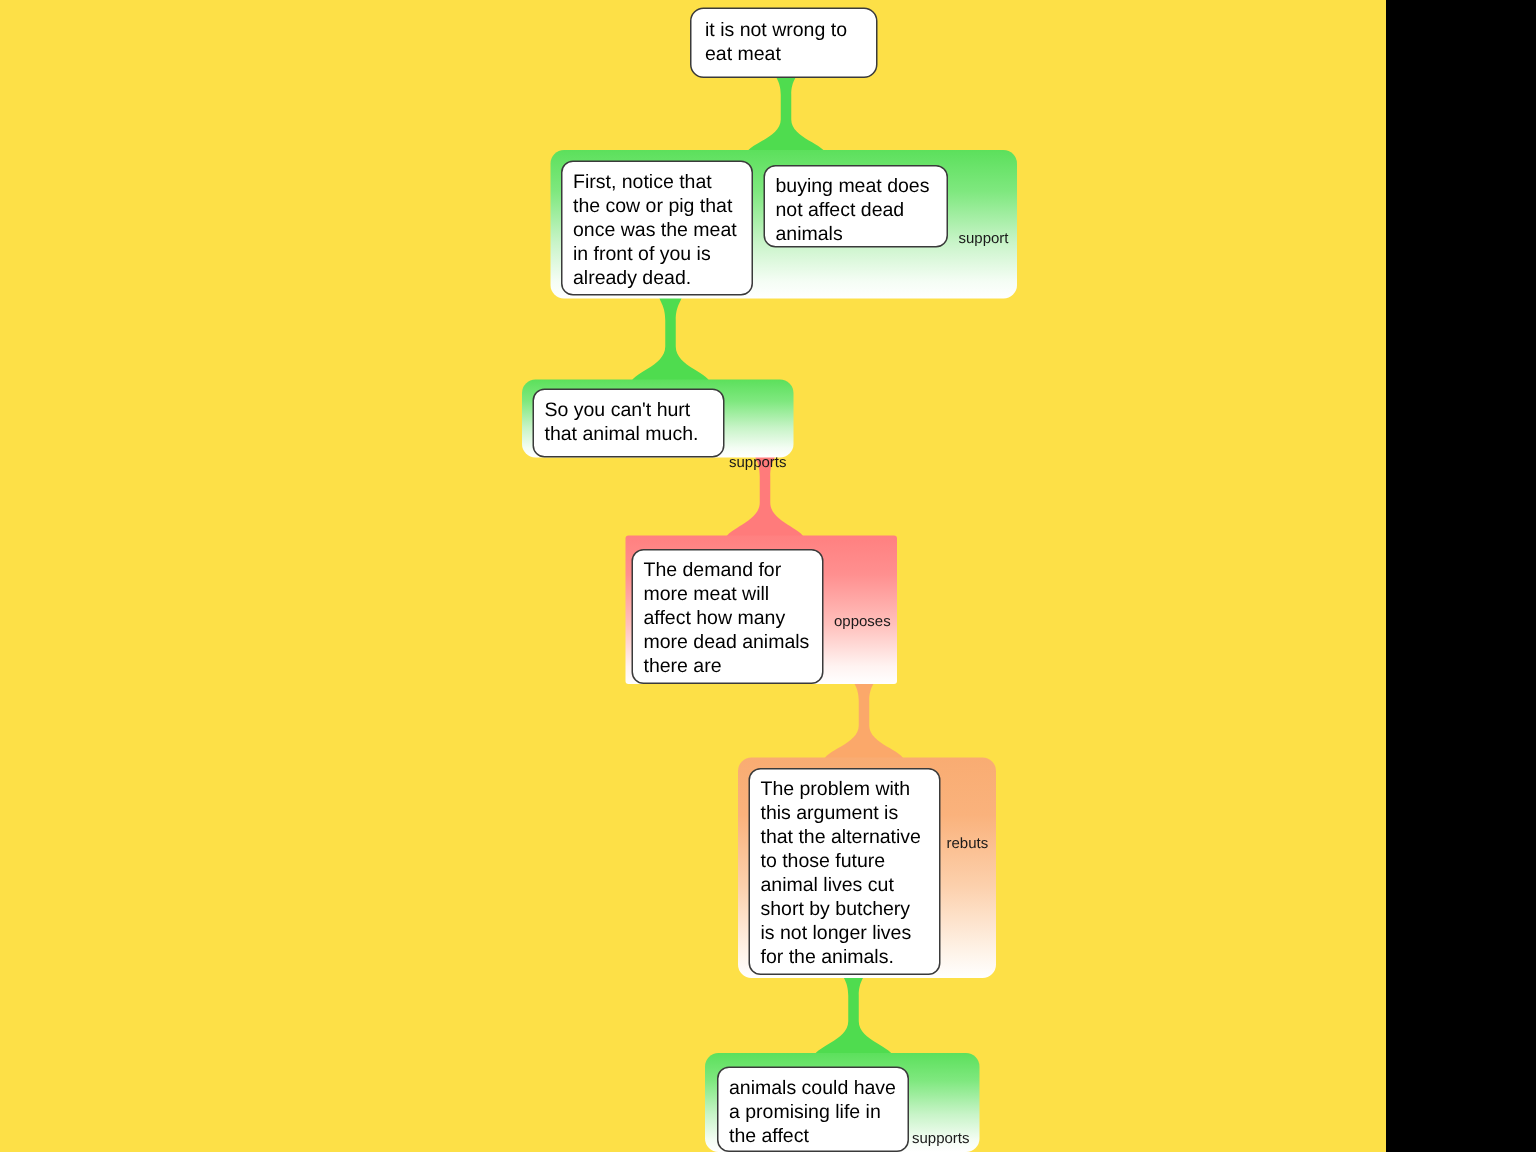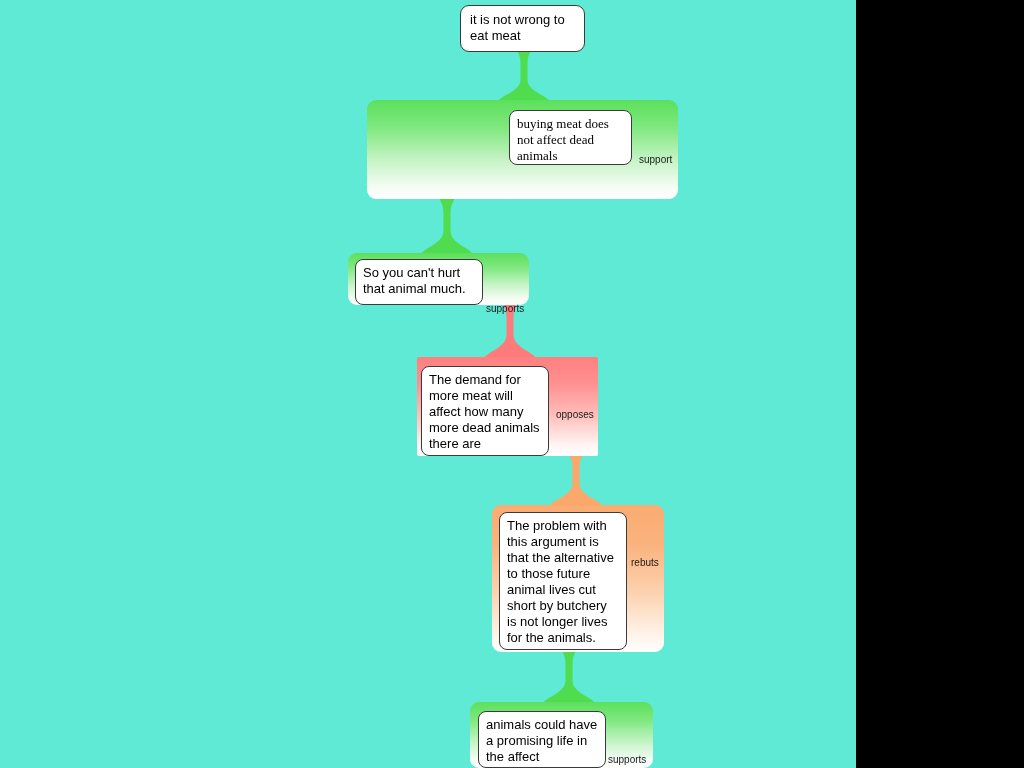--- a/index.html
+++ b/index.html
@@ -3,23 +3,23 @@
 <meta charset="utf-8">
 <title>Argument Map</title>
 <style>
   html, body {
     margin: 0;
     padding: 0;
     background: #000000;
   }
   #stage {
     position: relative;
-    width: 856px;
+    width: 924px;
     height: 768px;
-    background: #5eead4;
+    background: #fde047;
     overflow: hidden;
     font-family: "Liberation Sans", sans-serif;
   }
 
   
   .group {
     position: absolute;
     box-sizing: border-box;
     border-radius: 9px;
   }
@@ -95,21 +95,22 @@
       </svg>
     </div>
     <div class="link" style="left: 542px; top: 646px; width: 54px; height: 60px;">
       <svg width="54" height="60" viewBox="0 0 54 60">
         <path d="M 19 0 C 19 6, 23.5 7.199999999999999, 23.5 18 L 23.5 34.8 C 23.5 48, 0 51.6, 0 60 L 54 60 C 54 51.6, 30.5 48, 30.5 34.8 L 30.5 18 C 30.5 7.199999999999999, 35 6, 35 0 Z" fill="#4fdc4f"></path>
       </svg>
     </div>
     <div class="card root" style="left: 460px; top: 5px; width: 125px; height: 47px;">it is not wrong to eat meat</div>
     <div class="group green" style="left: 367px; top: 100px; width: 311px; height: 99px;"></div>
     <div class="relation-label" style="left: 639px; top: 110px;">support</div>
-    <div class="card" style="left: 509px; top: 110px; width: 123px; height: 55px; font-family: Liberation Serif, serif;">buying meat does not affect dead animals</div>
+    <div class="card" style="left: 374px; top: 107px; width: 128px; height: 90px;">First, notice that the cow or pig that once was the meat in front of you is already dead.</div>
+    <div class="card" style="left: 509px; top: 110px; width: 123px; height: 55px;">buying meat does not affect dead animals</div>
     <div class="group green" style="left: 348px; top: 253px; width: 181px; height: 52px;"></div>
     <div class="relation-label" style="left: 486px; top: 259px;">supports</div>
     <div class="card" style="left: 355px; top: 259px; width: 128px; height: 46px;">So you can't hurt that animal much.</div>
     <div class="group red sharp" style="left: 417px; top: 357px; width: 181px; height: 99px;"></div>
     <div class="relation-label" style="left: 556px; top: 365px;">opposes</div>
     <div class="card" style="left: 421px; top: 366px; width: 128px; height: 90px;">The demand for more meat will affect how many more dead animals there are</div>
     <div class="group orange" style="left: 492px; top: 505px; width: 172px; height: 147px;"></div>
     <div class="relation-label" style="left: 631px; top: 513px;">rebuts</div>
     <div class="card" style="left: 499px; top: 512px; width: 128px; height: 138px;">The problem with this argument is that the alternative to those future animal lives cut short by butchery is not longer lives for the animals.</div>
     <div class="group green" style="left: 470px; top: 702px; width: 183px; height: 66px;"></div>

